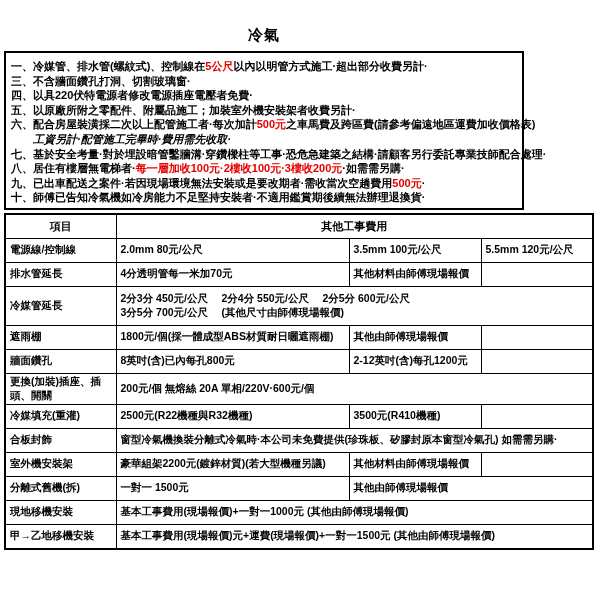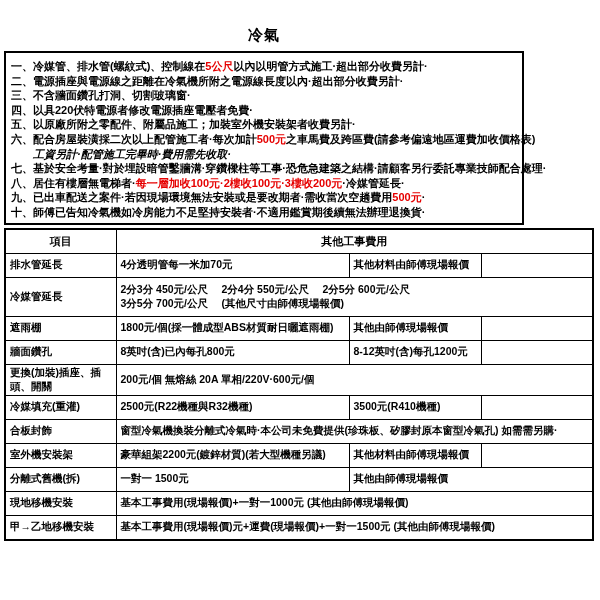--- a/index.html
+++ b/index.html
@@ -43,67 +43,72 @@
   td.label{padding-left:4px;}
 </style>
 </head>
 <body>
 
 <div class="page">
   <div class="title">冷氣</div>
 
   <div class="terms" id="terms">
       <div class="term-line"><span>一、冷媒管、排水管(螺紋式)、控制線在</span><span class="red" style="color: rgb(230, 0, 0);">5公尺</span><span>以內以明管方式施工·超出部分收費另計·</span></div>
-      <div class="term-line"><span>二、電源插座與電源線之距離在冷氣機所附之電源線長度以內·超出部分收費另計·</span></div>
       <div class="term-line"><span>三、不含牆面鑽孔打洞、切割玻璃窗·</span></div>
       <div class="term-line"><span>四、以具220伏特電源者修改電源插座電壓者免費·</span></div>
       <div class="term-line"><span>五、以原廠所附之零配件、附屬品施工；加裝室外機安裝架者收費另計·</span></div>
       <div class="term-line"><span>六、配合房屋裝潢採二次以上配管施工者·每次加計</span><span class="red" style="color: rgb(230, 0, 0);">500元</span><span>之車馬費及跨區費(請參考偏遠地區運費加收價格表)</span></div>
       <div class="term-line indent"><span>工資另計·配管施工完畢時·費用需先收取·</span></div>
       <div class="term-line"><span>七、基於安全考量·對於埋設暗管鑿牆溝·穿鑽樑柱等工事·恐危急建築之結構·請顧客另行委託專業技師配合處理·</span></div>
-      <div class="term-line"><span>八、居住有樓層無電梯者·</span><span class="red" style="color: rgb(230, 0, 0);">每一層加收100元·2樓收100元·3樓收200元</span><span>·冷媒管延長·</span></div>
+      <div class="term-line"><span>八、居住有樓層無電梯者·</span><span class="red" style="color: rgb(230, 0, 0);">每一層加收100元·2樓收100元·3樓收200元</span><span>·如需需另購·</span></div>
       <div class="term-line"><span>九、已出車配送之案件·若因現場環境無法安裝或是要改期者·需收當次空趟費用</span><span class="red" style="color: rgb(230, 0, 0);">500元</span><span>·</span></div>
       <div class="term-line"><span>十、師傅已告知冷氣機如冷房能力不足堅持安裝者·不適用鑑賞期後續無法辦理退換貨·</span></div>
     </div>
 
   <table class="fees">
     <colgroup id="cols">
         <col style="width: 111px;">
         <col style="width: 233px;">
         <col style="width: 132px;">
         <col style="width: 112px;">
       </colgroup>
     <thead>
       <tr>
         <th>項目</th>
         <th colspan="3">其他工事費用</th>
       </tr>
     </thead>
     <tbody id="fee-rows">
+        <tr>
+          <td class="label">電源線/控制線</td>
+          <td colspan="1">2.0mm 80元/公尺</td>
+          <td colspan="1">3.5mm 100元/公尺</td>
+          <td colspan="1">5.5mm 120元/公尺</td>
+        </tr>
         <tr>
           <td class="label">排水管延長</td>
           <td colspan="1">4分透明管每一米加70元</td>
           <td colspan="1">其他材料由師傅現場報價</td>
           <td colspan="1"></td>
         </tr>
         <tr>
           <td class="label" style="height: 36px;">冷媒管延長</td>
           <td colspan="3">2分3分 450元/公尺　 2分4分 550元/公尺　 2分5分 600元/公尺
 3分5分 700元/公尺　 (其他尺寸由師傅現場報價)</td>
         </tr>
         <tr>
           <td class="label">遮雨棚</td>
           <td colspan="1">1800元/個(採一體成型ABS材質耐日曬遮雨棚)</td>
           <td colspan="1">其他由師傅現場報價</td>
           <td colspan="1"></td>
         </tr>
         <tr>
           <td class="label">牆面鑽孔</td>
           <td colspan="1">8英吋(含)已內每孔800元</td>
-          <td colspan="1">8-12英吋(含)每孔1200元</td>
+          <td colspan="1">2-12英吋(含)每孔1200元</td>
           <td colspan="1"></td>
         </tr>
         <tr>
           <td class="label">更換(加裝)插座、插頭、開關</td>
           <td colspan="3">200元/個 無熔絲 20A 單相/220V·600元/個</td>
         </tr>
         <tr>
           <td class="label">冷媒填充(重灌)</td>
           <td colspan="1">2500元(R22機種與R32機種)</td>
           <td colspan="1">3500元(R410機種)</td>

